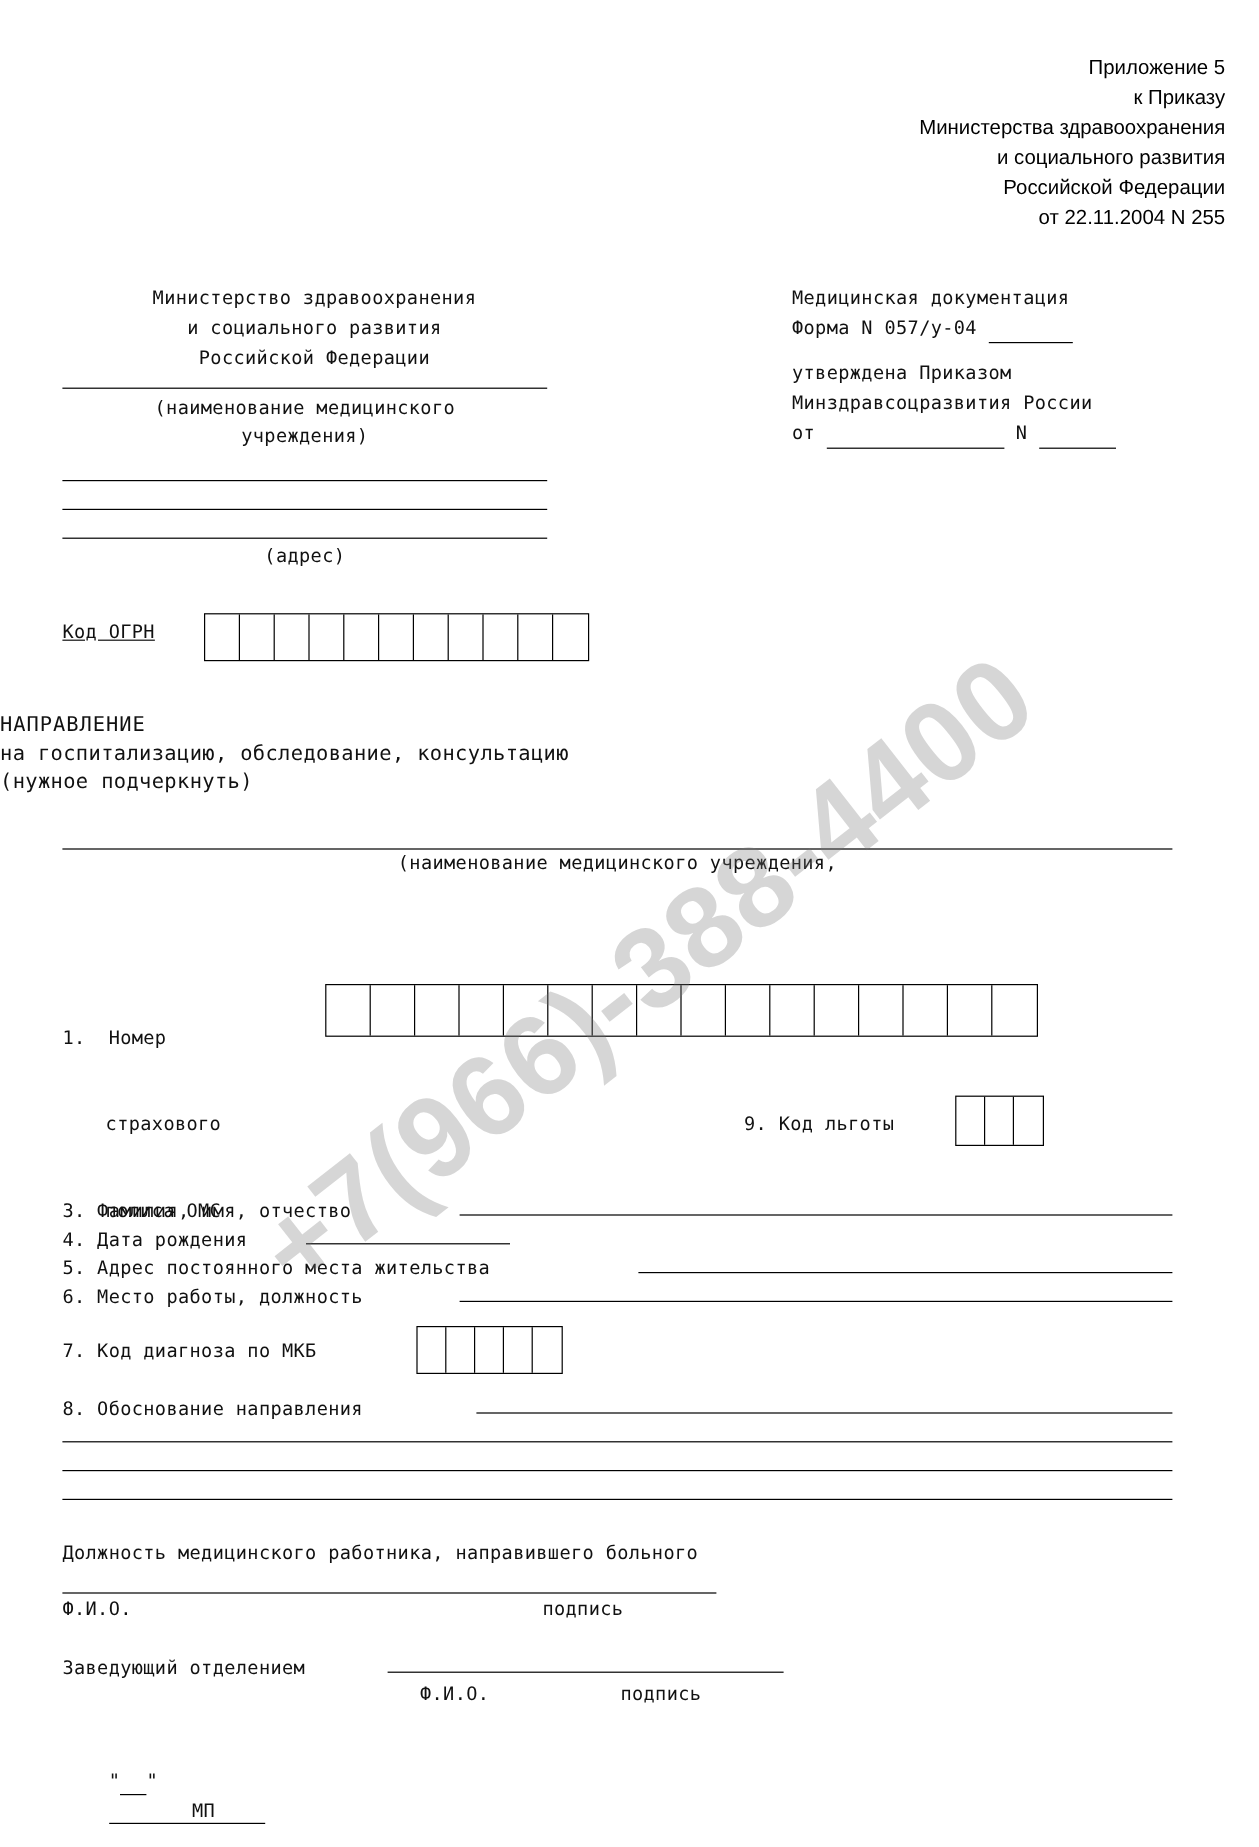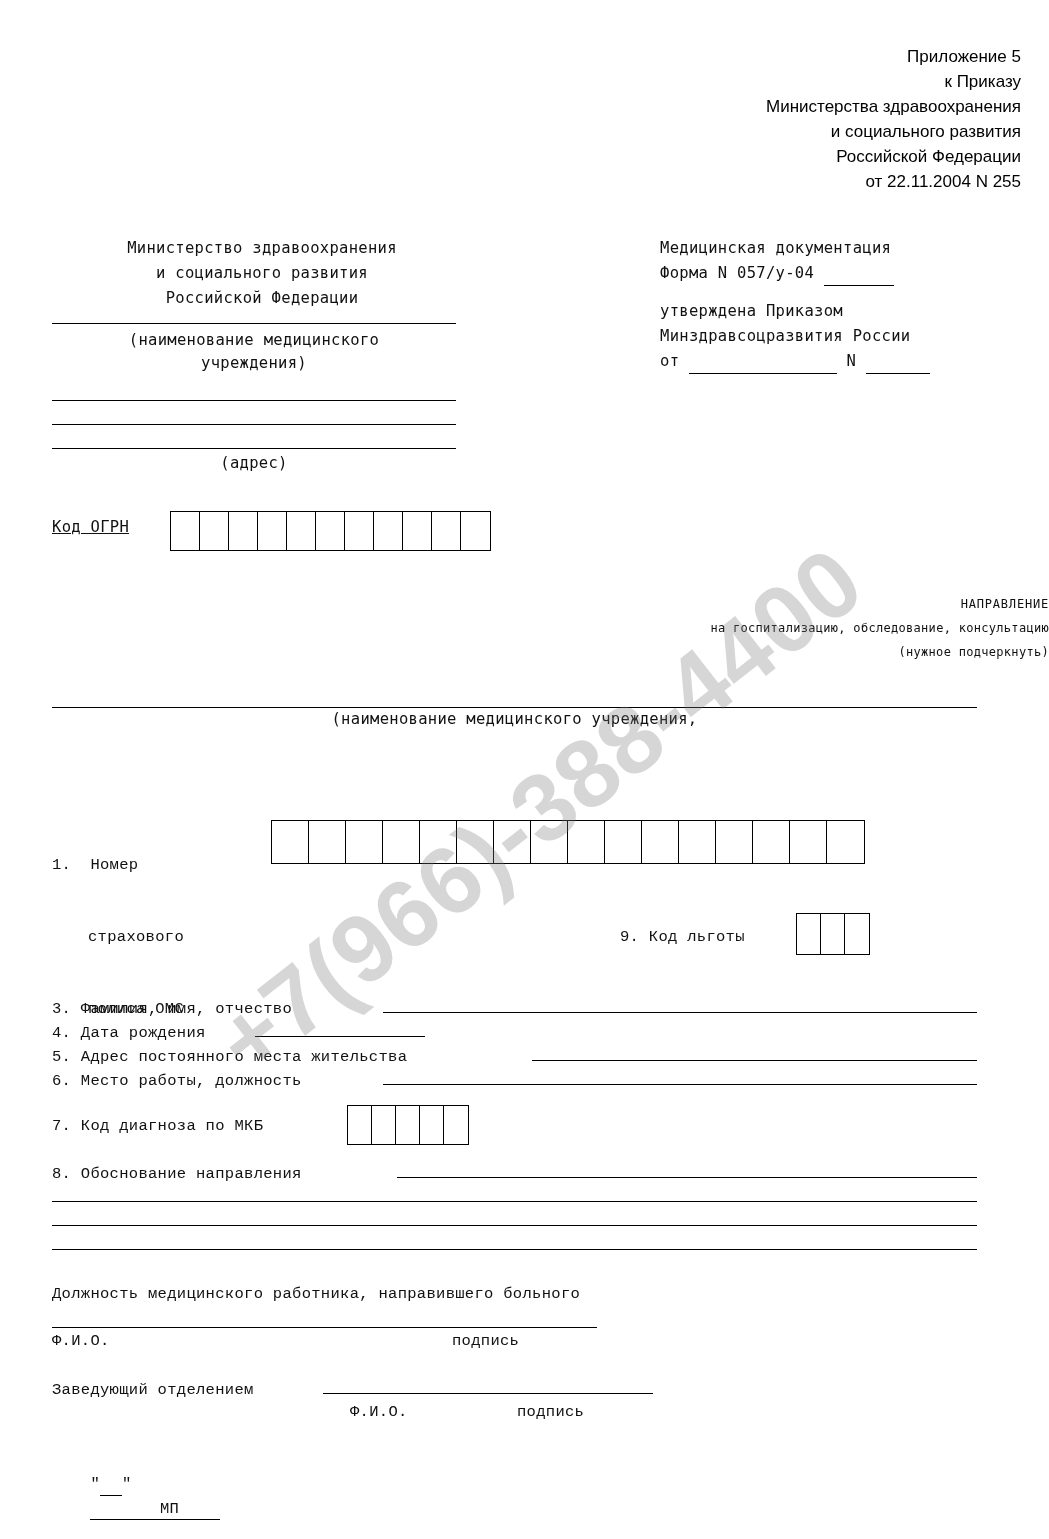--- a/index.html
+++ b/index.html
@@ -96,22 +96,22 @@
     box-sizing: border-box;
   }
   .boxes > .cell:last-child { border-right: none; }
 
   
   .title-block {
     position: absolute;
     left: 0;
     top: 592px;
     width: 1049px;
-    text-align: right;
-    font-size: 12px;
+    text-align: left;
+    font-size: 17px;
     line-height: 24px;
     letter-spacing: 0.8px;
   }
 
   .dest-rule {
     position: absolute;
     left: 52px;
     top: 707px;
     width: 925px;
     border-bottom: 1px solid #000;
@@ -127,21 +127,20 @@
     letter-spacing: 0.3px;
   }
 
   
   .item {
     position: absolute;
     font-size: 15.5px;
     line-height: 24px;
     letter-spacing: 0.3px;
     white-space: pre;
-    font-family: Liberation Mono, monospace;
   }
 
   .lineonly {
     position: absolute;
     border-bottom: 1px solid #000;
   }
 
   .watermark {
     position: absolute;
     left: 195px;

